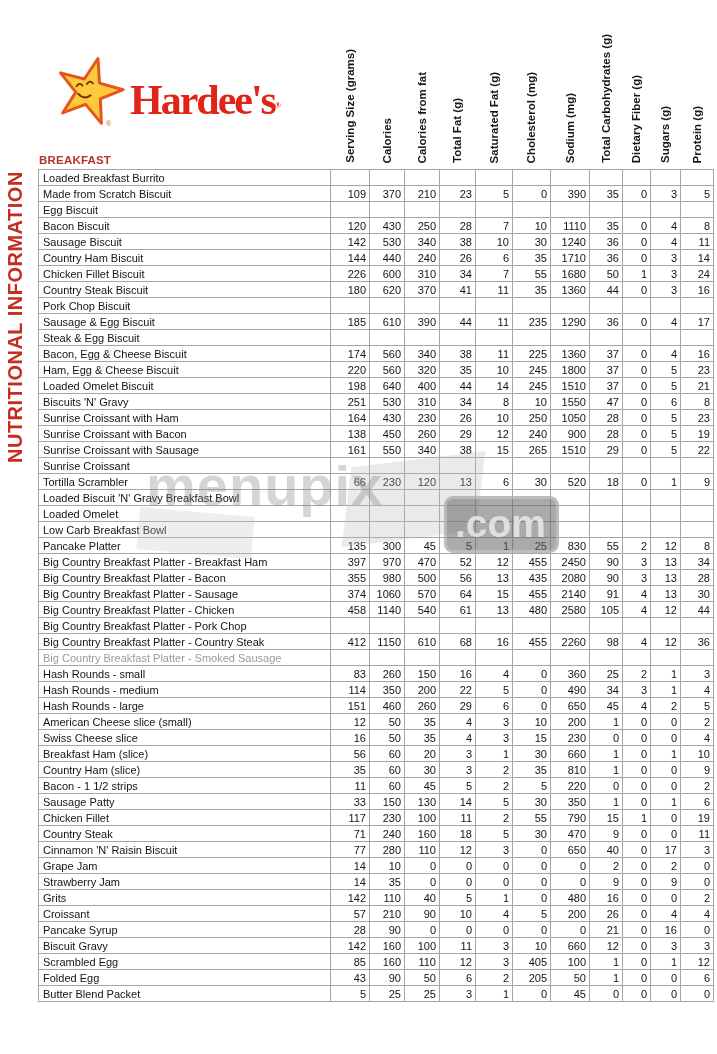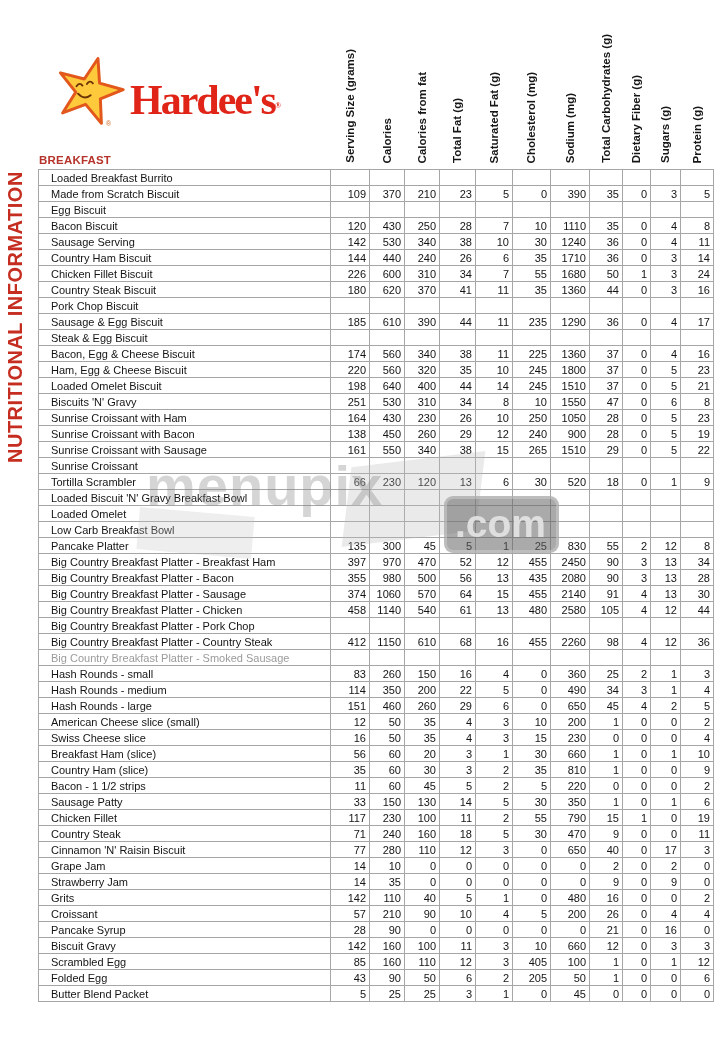--- a/index.html
+++ b/index.html
@@ -45,21 +45,21 @@
     font-size:11.5px;font-weight:bold;color:#b5332a;letter-spacing:0.2px;
   }
 
   
   .grid-wrap{position:absolute;left:38px;top:169px;}
   table{border-collapse:collapse;table-layout:fixed;}
   td{
     border:1px solid #a6a6a6;height:15px;line-height:14px;
     font-size:11px;padding:0 3px;white-space:nowrap;overflow:hidden;color:#141414;
   }
-  td.name{padding-left:12px;text-align:left;}
+  td.name{padding-left:4px;text-align:left;}
   td.num{text-align:right;}
   tr.muted td{color:#9b9b9b;}
 
   
   .wm{position:absolute;left:146px;top:454px;width:430px;height:105px;pointer-events:none;}
   .wm-shape{
     position:absolute;left:200px;top:6px;width:135px;height:78px;
     background:#b9b9b9;opacity:0.30;transform:rotate(-7deg) skewX(-14deg);
   }
   .wm-shape2{
@@ -201,21 +201,21 @@
             <td class="num">28</td>
             <td class="num">7</td>
             <td class="num">10</td>
             <td class="num">1110</td>
             <td class="num">35</td>
             <td class="num">0</td>
             <td class="num">4</td>
             <td class="num">8</td>
           </tr>
           <tr>
-            <td class="name">Sausage Serving</td>
+            <td class="name">Sausage Biscuit</td>
             <td class="num">142</td>
             <td class="num">530</td>
             <td class="num">340</td>
             <td class="num">38</td>
             <td class="num">10</td>
             <td class="num">30</td>
             <td class="num">1240</td>
             <td class="num">36</td>
             <td class="num">0</td>
             <td class="num">4</td>

